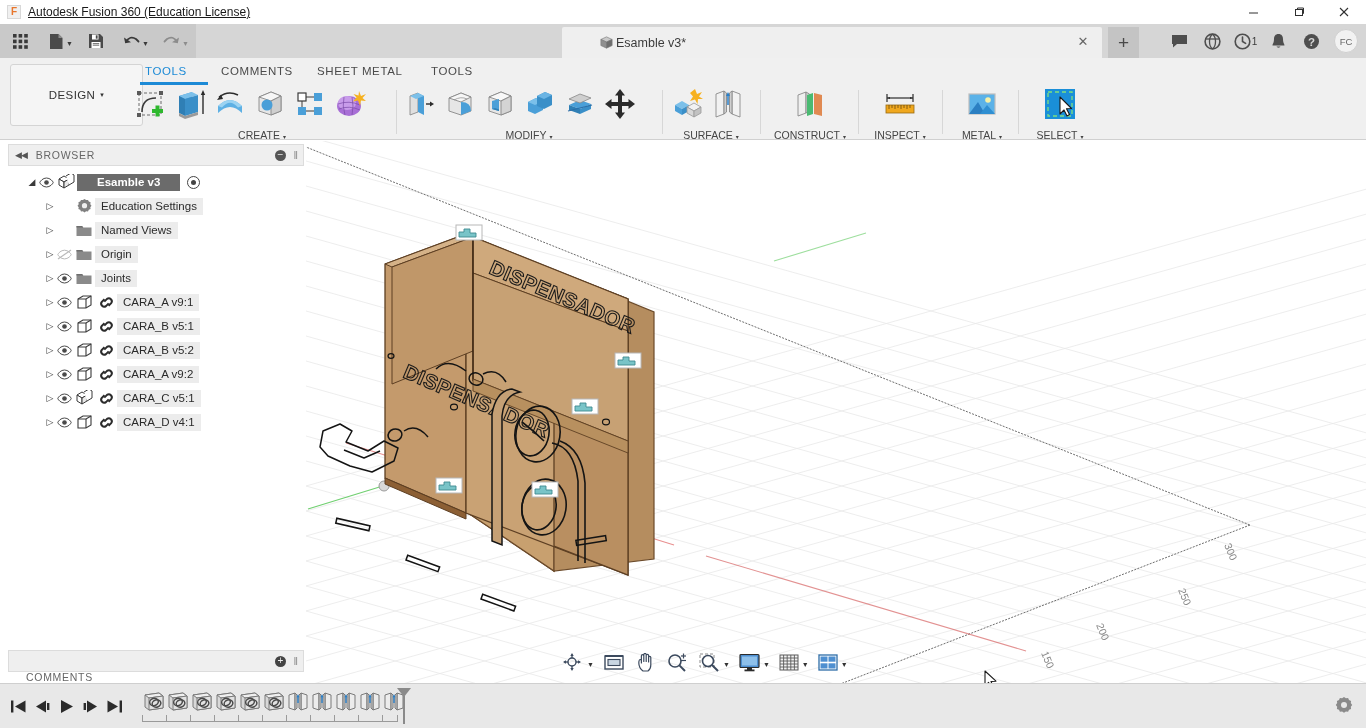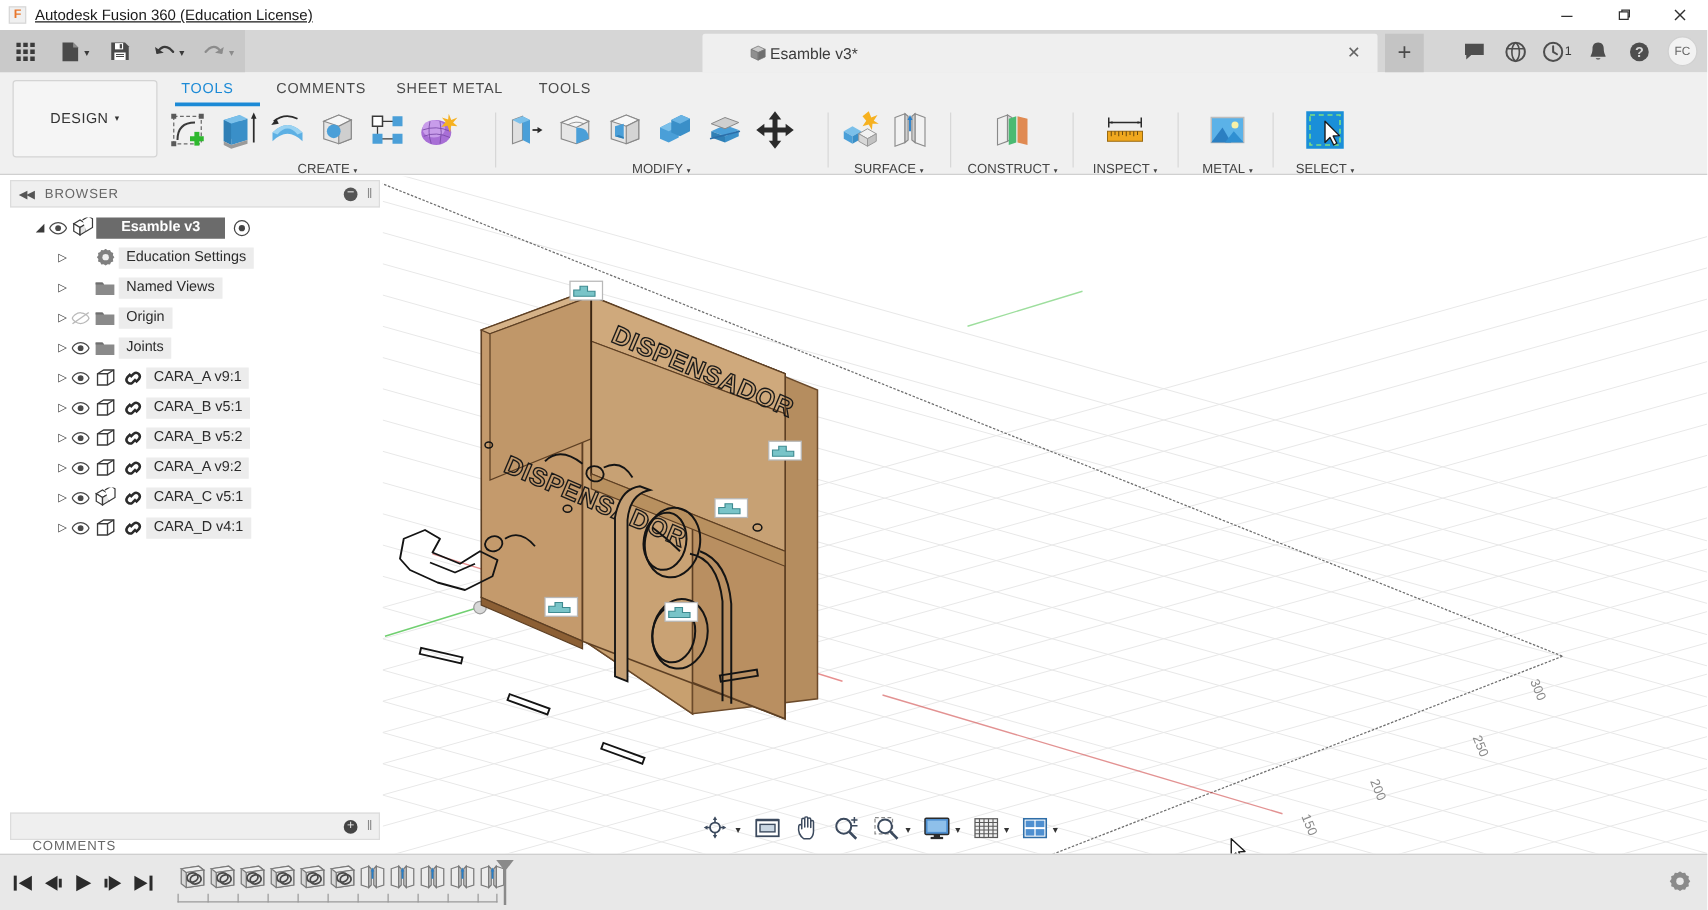--- a/index.html
+++ b/index.html
@@ -75,21 +75,21 @@
     border: 1px solid #d0d0d0; color: #666; font-size: 9.5px;
     display: flex; align-items: center; justify-content: center; margin-left: 6px; margin-right: 2px;
   }
 
   
   .ribbon {
     position: absolute; left: 0; top: 58px; width: 1366px; height: 82px;
     background: #f0f0f0; border-bottom: 1px solid #d0d0d0;
   }
   .design-btn {
-    position: absolute; left: 10px; top: 6px; width: 116px; height: 62px;
+    position: absolute; left: 10px; top: 6px; width: 133px; height: 62px;
     background: #f5f5f5; border: 1px solid #d4d4d4; border-radius: 3px;
     display: flex; align-items: center; justify-content: center;
     font-size: 11.5px; color: #333; letter-spacing: .4px;
   }
   .design-btn .dcaret { font-size: 7px; margin-left: 5px; }
 
   .tabs { position: absolute; left: 136px; top: 0; height: 82px; }
   .tabname {
     position: absolute; top: 7px; font-size: 11.5px; color: #4a4a4a;
     letter-spacing: .6px; white-space: nowrap;

